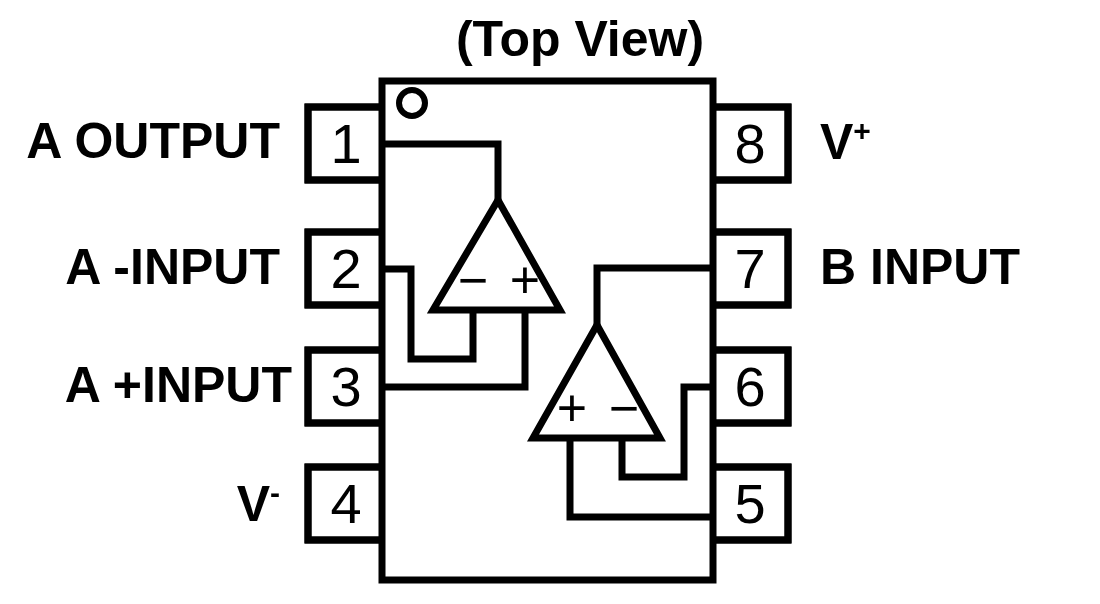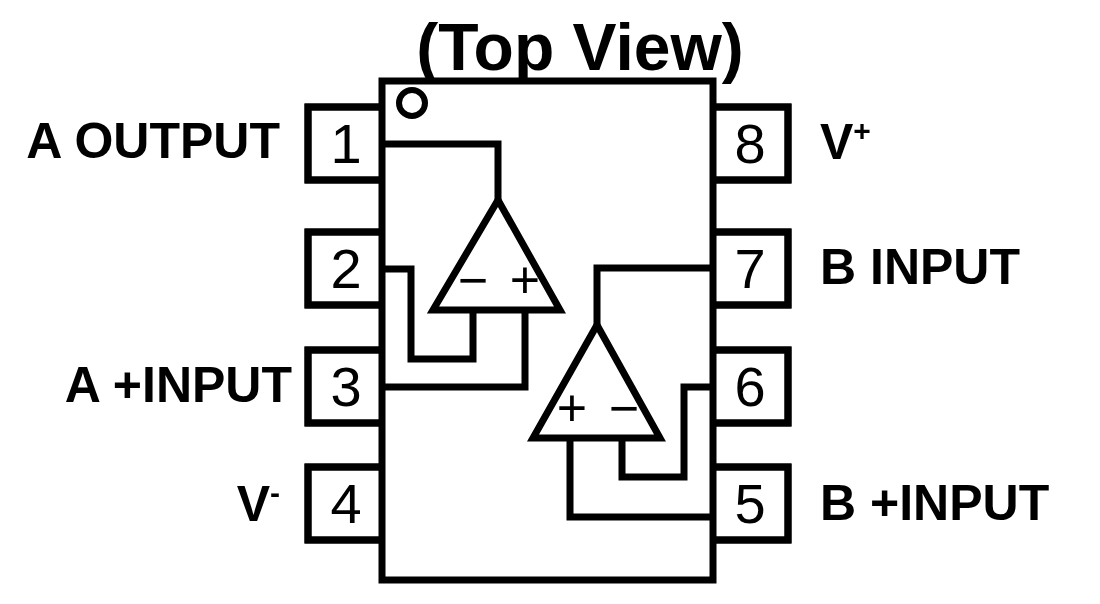--- a/index.html
+++ b/index.html
@@ -36,21 +36,21 @@
     font-weight: bold;
   }
   #title {
     position: absolute;
     left: 0;
     top: 14px;
     width: 1100px;
     text-align: center;
     font-family: "Liberation Sans", sans-serif;
     font-weight: bold;
-    font-size: 66px;
+    font-size: 50px;
     color: #000000;
     line-height: 1;
   }
   #title-inner {
     display: inline-block;
     margin-left: 60px;
   }
   svg#dip {
     position: absolute;
     left: 0;
@@ -72,26 +72,26 @@
 </head>
 <body>
 
 <div id="stage">
 
   <div id="title">
     <span id="title-inner">(Top View)</span>
   </div>
 
   <div class="pin-label left" style="right:820px; top:116px;">A OUTPUT</div>
+  <div class="pin-label left" style="right:820px; top:242px;">A -INPUT</div>
   <div class="pin-label left" style="right:808px; top:360px;">A +INPUT</div>
   <div class="pin-label left" style="right:820px; top:478px;"><span>V</span><span class="sup">-</span></div>
 
   <div class="pin-label right" style="left:820px; top:116px;"><span>V</span><span class="sup">+</span></div>
   <div class="pin-label right" style="left:820px; top:242px;">B INPUT</div>
-  <div class="pin-label right" style="left:820px; top:478px;">B +INPUT</div>
 
   <svg id="dip" width="1100" height="604" viewBox="0 0 1100 604">
 
     <g fill="none" stroke="#000000" stroke-width="7">
       <rect x="308" y="107" width="76" height="73"></rect>
       <rect x="308" y="232" width="76" height="73"></rect>
       <rect x="308" y="350" width="76" height="73"></rect>
       <rect x="308" y="467" width="76" height="73"></rect>
     </g>
 

